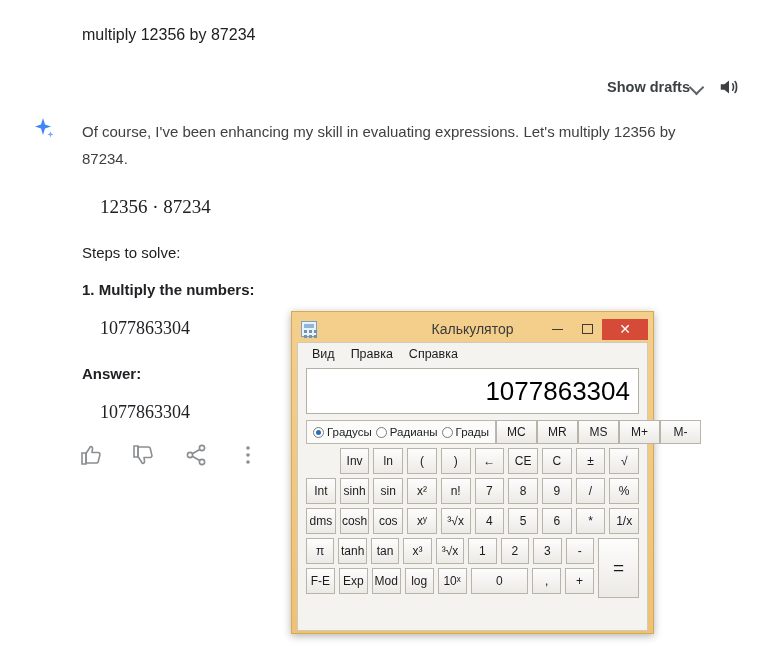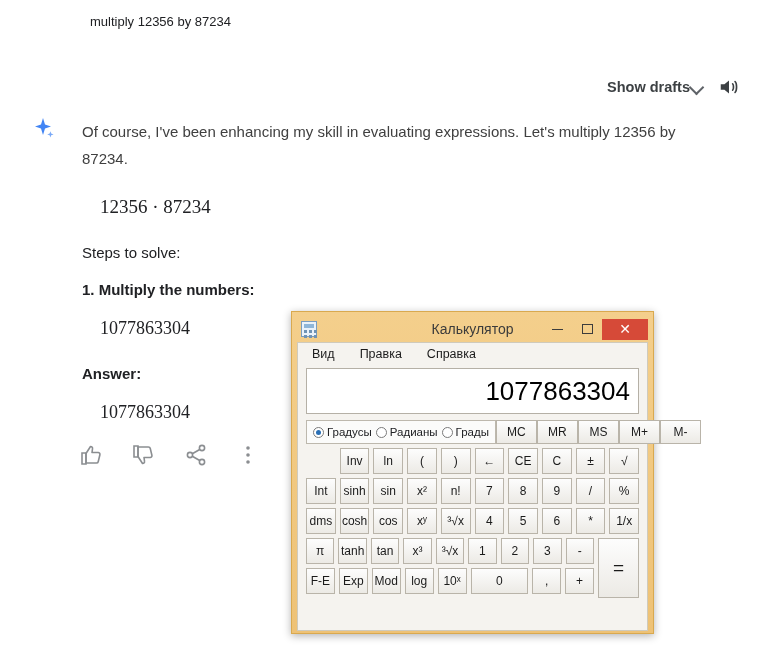--- a/index.html
+++ b/index.html
@@ -18,25 +18,24 @@
 
   
   .chat {
     position: absolute;
     left: 0; top: 0;
     width: 780px;
   }
   .user-prompt {
     position: absolute;
     left: 82px;
-    top: 12px;
-    font-size: 13px;
+    top: 25px;
+    font-size: 16px;
     color: #202124;
     line-height: 20px;
-    margin-left: 8px;
   }
   .drafts-row {
     position: absolute;
     right: 40px;
     top: 76px;
     display: flex;
     align-items: center;
     gap: 14px;
   }
   .show-drafts {
@@ -224,21 +223,21 @@
   .calc-body {
     background: #f5f3ef;
     border: 1px solid #cfcabc;
     height: 289px;
     box-sizing: border-box;
   }
   .menubar {
     height: 22px;
     display: flex;
     align-items: center;
-    gap: 9px;
+    gap: 0;
     padding-left: 6px;
     font-size: 12.5px;
     color: #1b1b1b;
     background: #f5f3ef;
   }
   .menubar span {
     padding: 2px 8px;
     cursor: pointer;
   }
   .display {

